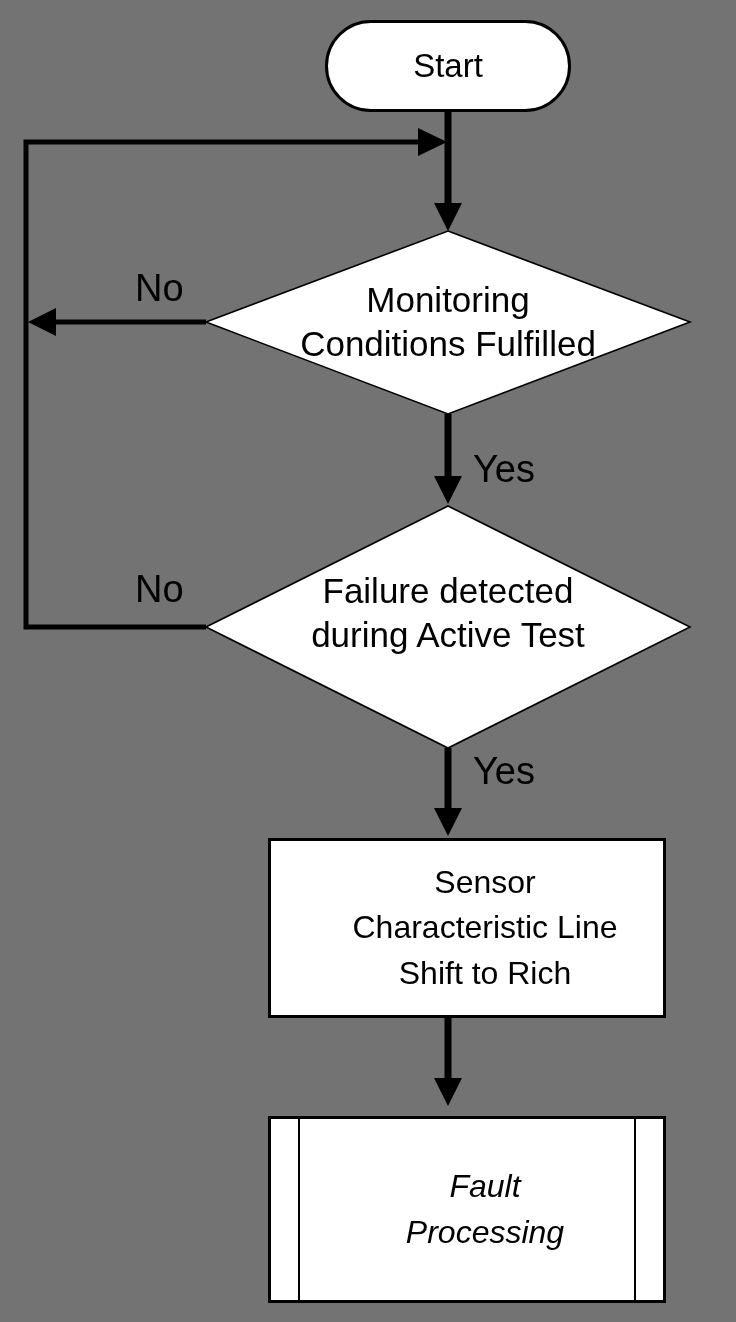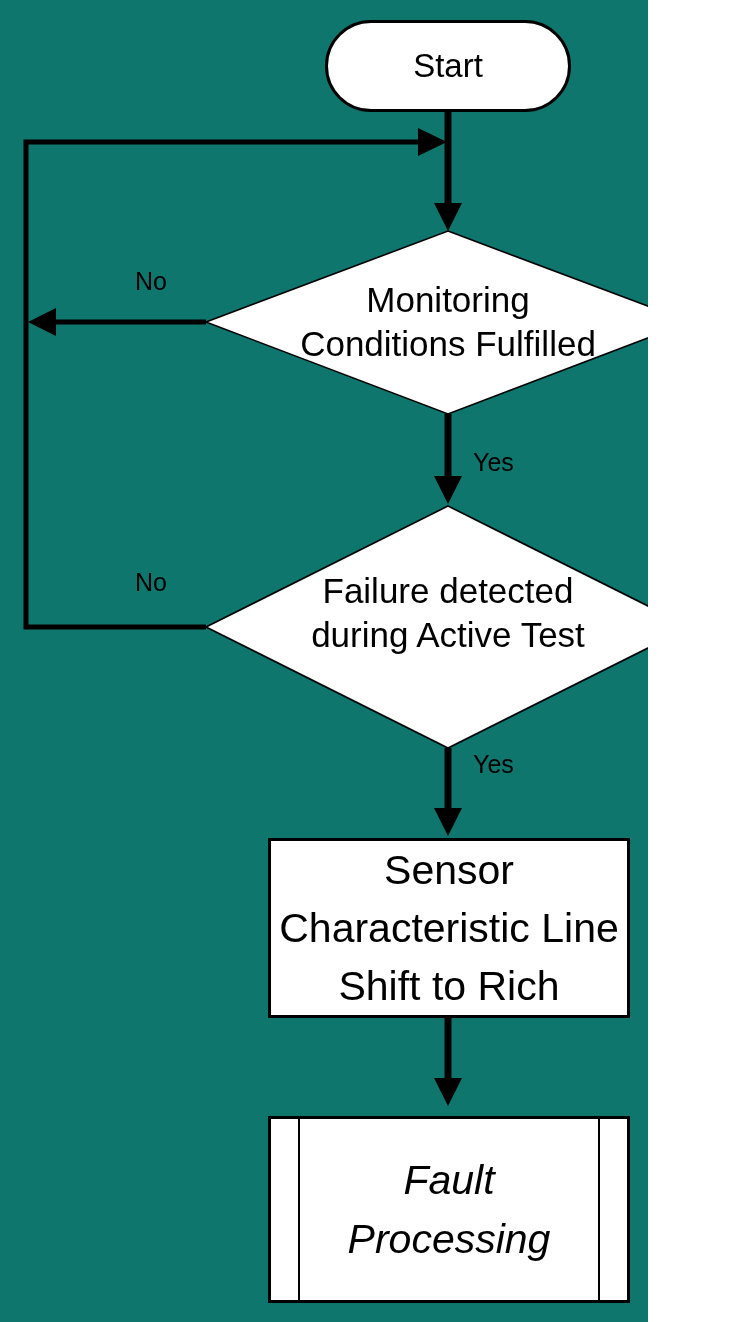--- a/index.html
+++ b/index.html
@@ -2,23 +2,23 @@
 <html><head>
 <meta charset="utf-8">
 <style>
   html, body {
     margin: 0;
     padding: 0;
     background: #ffffff;
   }
   .canvas {
     position: relative;
-    width: 648px;
+    width: 736px;
     height: 1322px;
-    background: #0f766e;
+    background: #737373;
     font-family: "Liberation Sans", sans-serif;
     color: #000000;
     overflow: hidden;
   }
   .connectors {
     position: absolute;
     left: 0;
     top: 0;
   }
   .node-label {
@@ -48,22 +48,23 @@
   }
   .process {
     position: absolute;
     background: #ffffff;
     border: 3px solid #000000;
     display: flex;
     align-items: center;
     justify-content: center;
     text-align: center;
     white-space: pre-line;
-    font-size: 41px;
+    font-size: 32px;
     line-height: 1.42;
+    padding-left: 36px;
   }
   .process.sensor {
     left: 268px;
     top: 838px;
     width: 356px;
     height: 174px;
   }
   .process.fault {
     left: 268px;
     top: 1116px;
@@ -75,21 +76,21 @@
     position: absolute;
     top: 0;
     bottom: 0;
     width: 2px;
     background: #000000;
   }
   .inner-line.left { left: 27px; }
   .inner-line.right { right: 27px; }
   .edge-label {
     position: absolute;
-    font-size: 25px;
+    font-size: 38px;
     line-height: 1.2;
     color: #000000;
   }
   #label-no-1  { left: 135px; top: 266px; }
   #label-yes-1 { left: 473px; top: 447px; }
   #label-no-2  { left: 135px; top: 567px; }
   #label-yes-2 { left: 473px; top: 749px; }
   .dec-label-1 { left: 240px; top: 242px; width: 416px; height: 160px; }
   .dec-label-2 { left: 240px; top: 533px; width: 416px; height: 160px; }
 </style>

